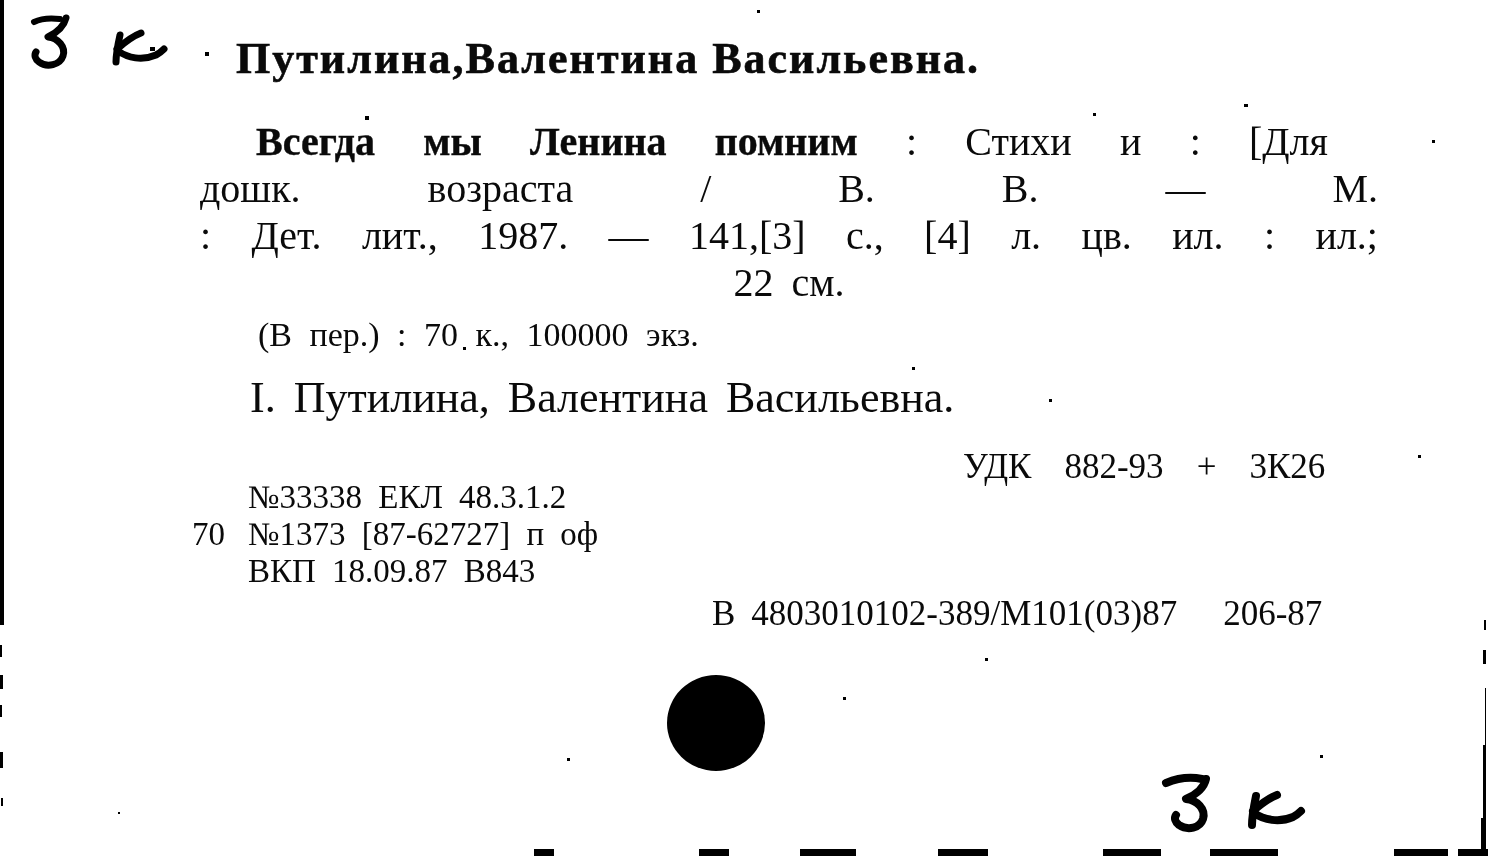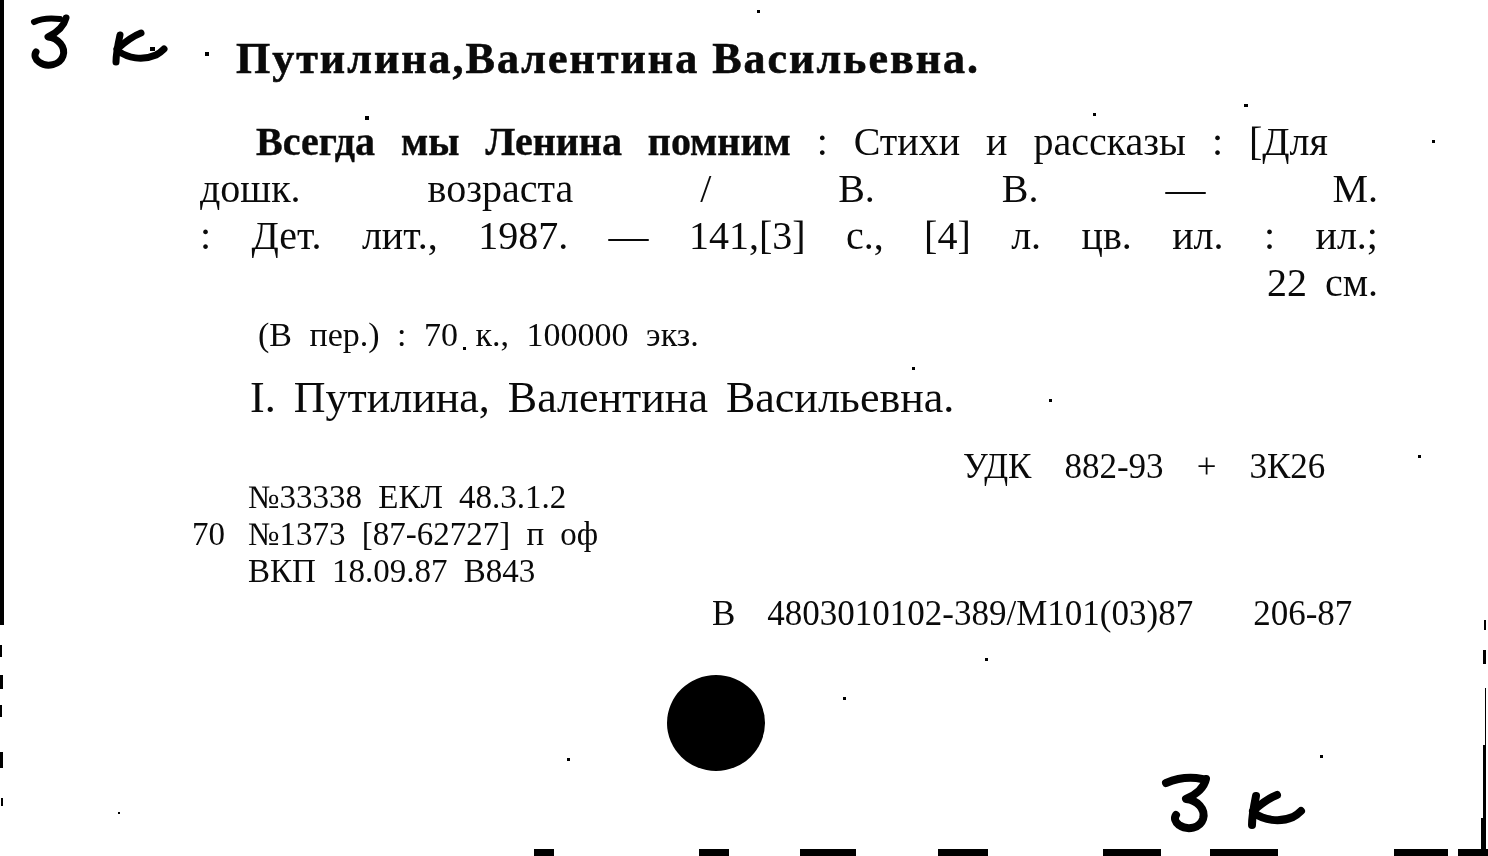--- a/index.html
+++ b/index.html
@@ -26,21 +26,21 @@
   
   .body-block {
     left: 200px; top: 118px; width: 1178px;
     font-size: 40px; line-height: 47px;
   }
   .bline {
     display: flex; align-items: baseline;
     height: 47px; white-space: nowrap;
   }
   .bline.just { justify-content: space-between; }
-  .bline.plain { justify-content: flex-end; gap: 18px; }
+  .bline.plain { justify-content: center; gap: 18px; }
   .bline span.b { font-weight: bold; -webkit-text-stroke: 0.4px #0a0a0a; }
 
   
   .binding-note {
     left: 258px; top: 316px;
     font-size: 34px; word-spacing: 9px; white-space: nowrap;
   }
   .tracing-line {
     left: 250px; top: 372px;
     font-size: 44px; word-spacing: 7px; white-space: nowrap;
@@ -54,22 +54,22 @@
     font-size: 33px; line-height: 37px;
     display: grid; grid-template-columns: 56px auto;
     white-space: nowrap;
   }
   .accession-block .gutter { font-weight: normal; }
   .accession-block .acc-line { word-spacing: 8px; }
   .catalog-code {
     left: 712px; top: 594px;
     font-size: 35px; display: flex; white-space: nowrap;
   }
-  .catalog-code .code-number { margin-left: 32px; }
-  .catalog-code .code-suffix { margin-left: 60px; }
+  .catalog-code .code-number { margin-left: 16px; }
+  .catalog-code .code-suffix { margin-left: 46px; }
 
   
   .punch-hole {
     left: 667px; top: 675px; width: 98px; height: 96px;
     background: #000; border-radius: 50%;
   }
 
   
   .hw { pointer-events: none; }
   .hw path { stroke: #000; fill: none; stroke-linecap: round; stroke-linejoin: round; }
@@ -92,21 +92,20 @@
 
 <div class="abs body-block" id="body-block">
     <div class="bline just" style="padding-left: 56px; padding-right: 50px;">
       <span class="b">Всегда</span>
       <span class="b">мы</span>
       <span class="b">Ленина</span>
       <span class="b">помним</span>
       <span>:</span>
       <span>Стихи</span>
       <span>и</span>
-      <span>рассказы</span>
       <span>:</span>
       <span>[Для</span>
     </div>
     <div class="bline just">
       <span>дошк.</span>
       <span>возраста</span>
       <span>/</span>
       <span>В.</span>
       <span>В.</span>
       <span>—</span>

